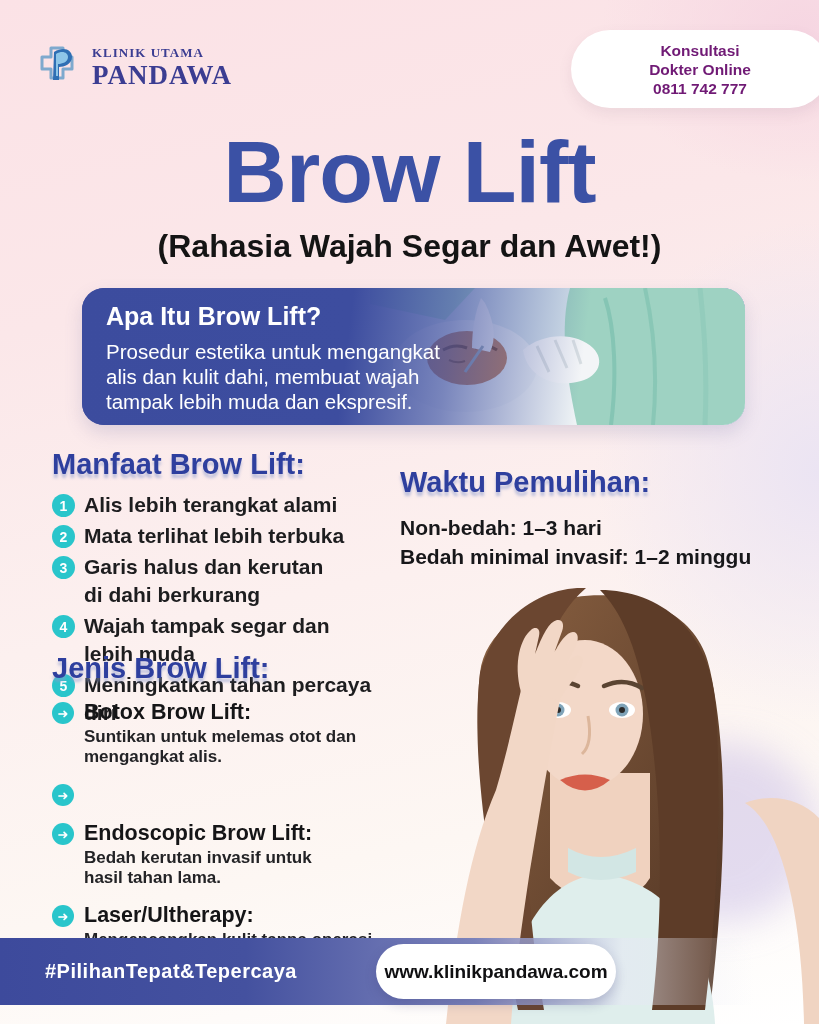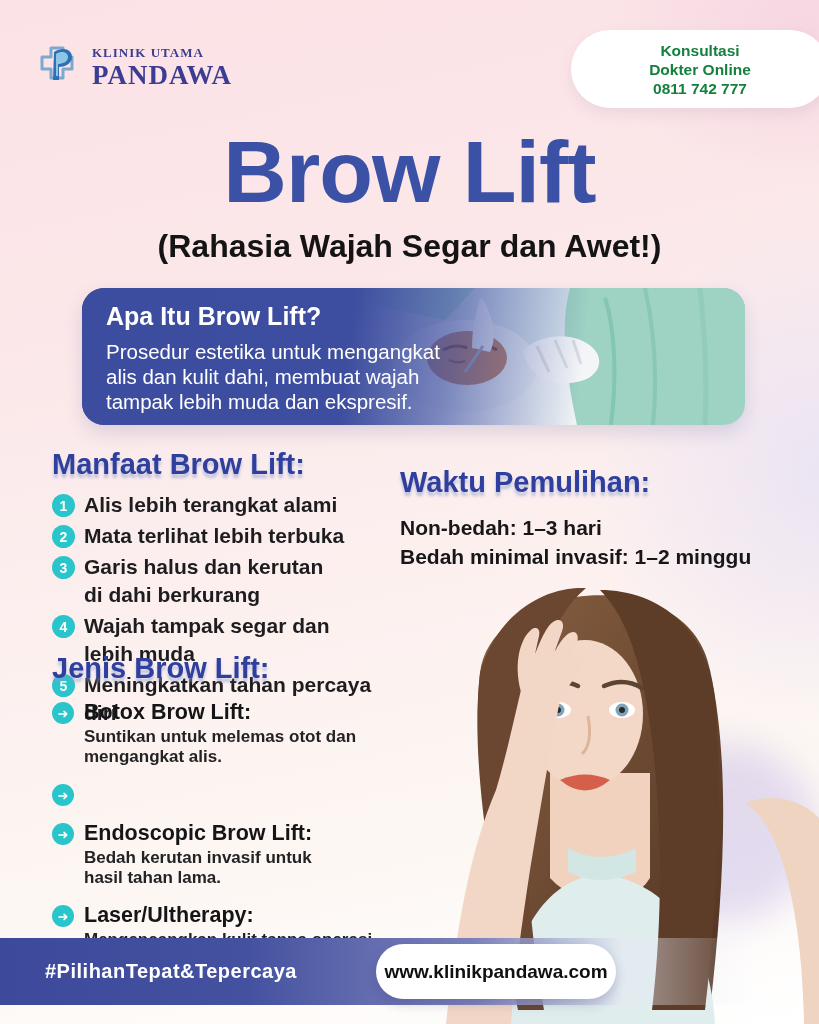--- a/index.html
+++ b/index.html
@@ -14,21 +14,21 @@
   
   .logo{position:absolute;left:34px;top:40px;display:flex;align-items:center;gap:8px;}
   .logo-text{display:flex;flex-direction:column;line-height:1;font-family:Liberation Serif, serif;}
   .logo-top{font-size:13px;font-weight:bold;letter-spacing:1px;color:#3b3d92;margin-bottom:3px;}
   .logo-main{font-size:27px;font-weight:bold;letter-spacing:1px;color:#3b3d92;}
   .contact-pill{
     position:absolute;right:-10px;top:30px;width:258px;height:78px;background:#ffffff;
     border-radius:40px;display:flex;flex-direction:column;align-items:center;justify-content:center;
     box-shadow:0 6px 14px rgba(120,90,120,0.10);
   }
-  .contact-pill span{font-size:15.5px;font-weight:bold;color:#15803d;line-height:19px;}
+  .contact-pill span{font-size:15.5px;font-weight:bold;color:#701a75;line-height:19px;}
   
   .hero-title{
     position:absolute;left:0;top:128px;width:100%;text-align:center;
     font-size:88px;font-weight:800;color:#3b51a5;letter-spacing:-1px;line-height:1;
   }
   .hero-sub{
     position:absolute;left:0;top:228px;width:100%;text-align:center;
     font-size:32px;font-weight:bold;color:#141414;
   }
   

